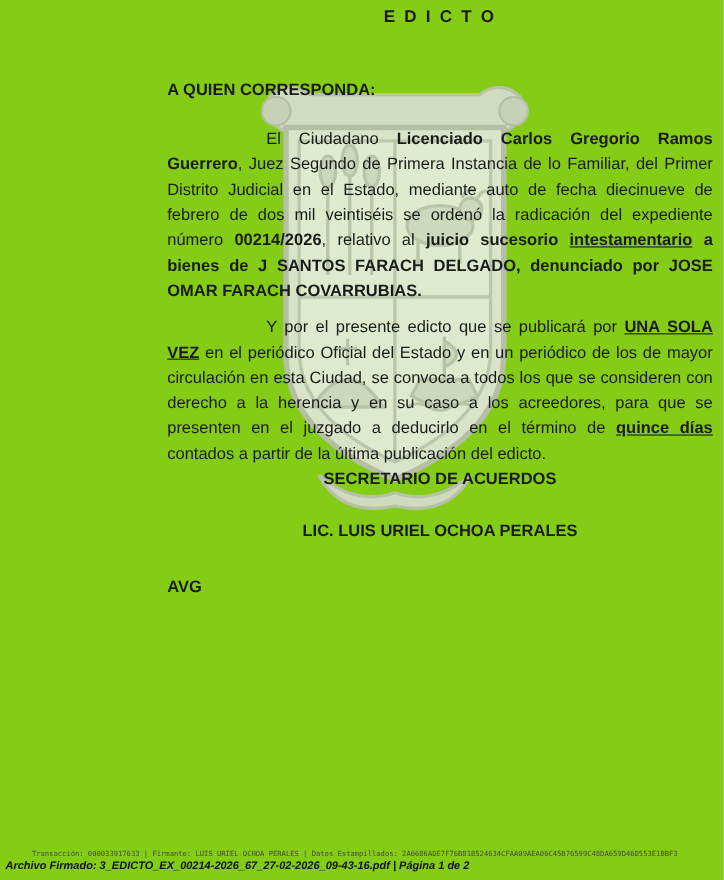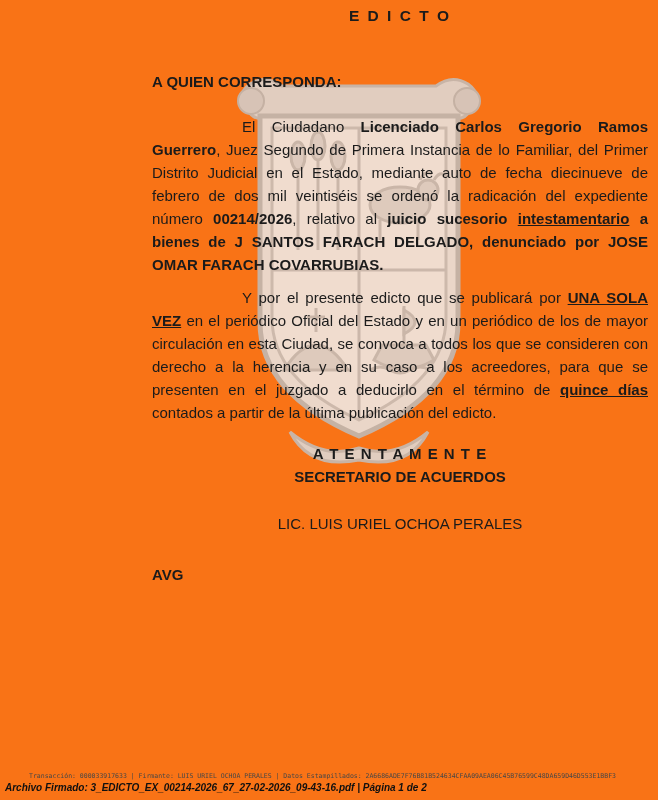--- a/index.html
+++ b/index.html
@@ -1,34 +1,34 @@
 <!DOCTYPE html>
 <html><head>
 <meta charset="utf-8">
 <style>
   html,body{margin:0;padding:0;}
   body{
     width:658px;height:800px;background:#ffffff;position:relative;overflow:hidden;
     font-family:"Liberation Sans", sans-serif;color:#1b1b1b;
   }
-  .page{position:absolute;inset:0;background:#f97316;}
+  .page{position:absolute;inset:0;background:#84cc16;}
   .watermark{position:absolute;left:228px;top:70px;width:262px;height:410px;z-index:0;}
   .content{position:absolute;left:152px;right:10px;top:0;z-index:1;font-size:15px;line-height:23px;}
   .title{ text-align:center;font-weight:bold;font-size:15.5px;letter-spacing:2px;padding-top:6px;line-height:20px;}
   .court{margin-top:12px;font-weight:bold;text-align:center;line-height:22px;}
   .salutation{margin-top:44px;font-weight:bold;}
   p.body-para{text-align:justify;text-indent:90px;margin:0;}
   #para1{margin-top:22px;}
   #para2{margin-top:10px;}
   .b{font-weight:bold;}
   .bu{font-weight:bold;text-decoration:underline;}
   .date-line{margin-top:20px;text-align:center;font-weight:bold;}
   .atentamente{margin-top:18px;text-align:center;font-weight:bold;letter-spacing:1px;}
   .secretario{text-align:center;font-weight:bold;}
-  .signer{margin-top:24px;text-align:center;font-weight:normal;}
+  .signer{margin-top:24px;text-align:center;font-weight:bold;}
   .initials{margin-top:28px;font-weight:bold;}
   .footer{position:absolute;left:5px;right:5px;bottom:6px;z-index:1;}
   .stamp-line{font-family:"DejaVu Sans Mono", monospace;font-size:6.5px;line-height:9px;color:#474747;white-space:nowrap;overflow:hidden;margin-left:24px;}
   .file-line{font-size:10px;line-height:12px;font-weight:bold;font-style:italic;color:#101010;white-space:nowrap;margin-top:1px;}
 </style>
 </head>
 <body>
 
 <div class="page">
 
@@ -85,21 +85,20 @@
     <div class="title">E  D  I  C  T  O</div>
 
 
     <div class="salutation">A QUIEN CORRESPONDA:</div>
 
     <p class="body-para" id="para1"><span>El Ciudadano </span><span class="b">Licenciado Carlos Gregorio Ramos Guerrero</span><span>, Juez Segundo de Primera Instancia de lo Familiar, del Primer Distrito Judicial en el Estado, mediante auto de fecha diecinueve de febrero de dos mil veintiséis  se ordenó la radicación del expediente número  </span><span class="b">00214/2026</span><span>, relativo al </span><span class="b">juicio sucesorio </span><span class="bu">intestamentario</span><span class="b"> a bienes de J SANTOS FARACH DELGADO, denunciado por JOSE OMAR FARACH  COVARRUBIAS.</span></p>
 
     <p class="body-para" id="para2"><span>Y por el presente edicto que se publicará por </span><span class="bu">UNA SOLA VEZ</span><span> en el periódico Oficial del Estado y en un periódico de los de mayor circulación en esta Ciudad, se convoca a todos los que se consideren con derecho a  la  herencia y en su caso a los acreedores, para que se presenten en el juzgado a deducirlo en el término de </span><span class="bu">quince días</span><span> contados a partir de la última publicación del edicto.</span></p>
 
 
-    <div class="atentamente">A T E N T A M E N T E</div>
     <div class="secretario">SECRETARIO DE ACUERDOS</div>
 
     <div class="signer">LIC. LUIS URIEL OCHOA PERALES</div>
 
     <div class="initials">AVG</div>
 
   </div>
 
   <div class="footer">
     <div class="stamp-line">Transacción: 000033917633 | Firmante: LUIS URIEL OCHOA PERALES | Datos Estampillados: 2A6686ADE7F76B81B524634CFAA09AEA06C45B76599C48DA659D46D553E1BBF3</div>

